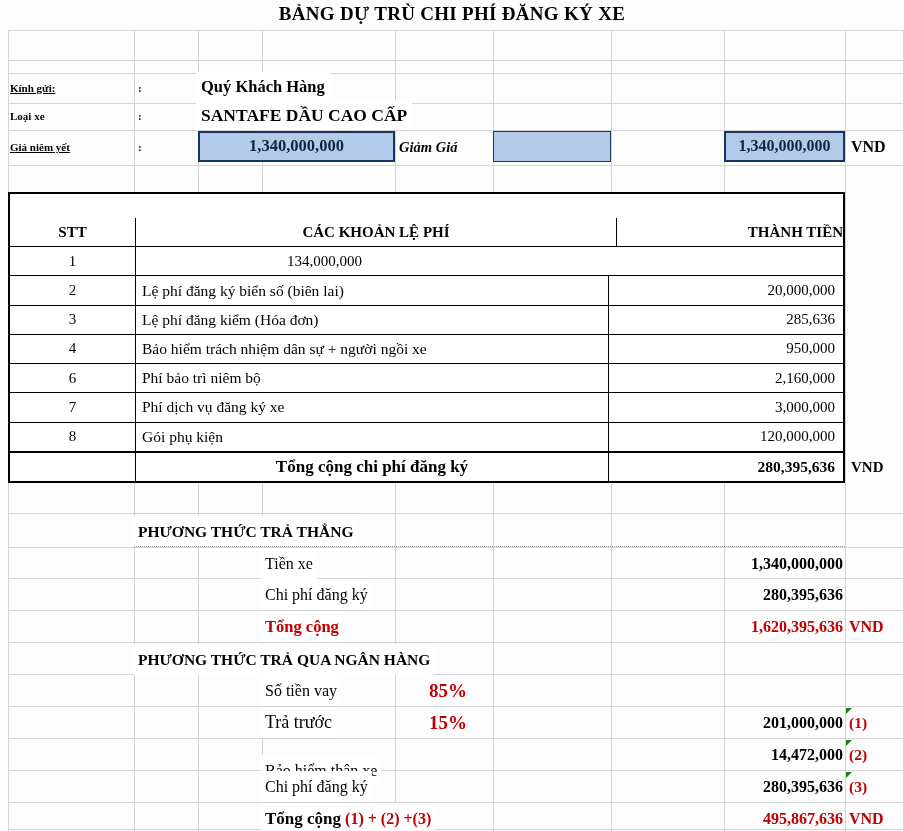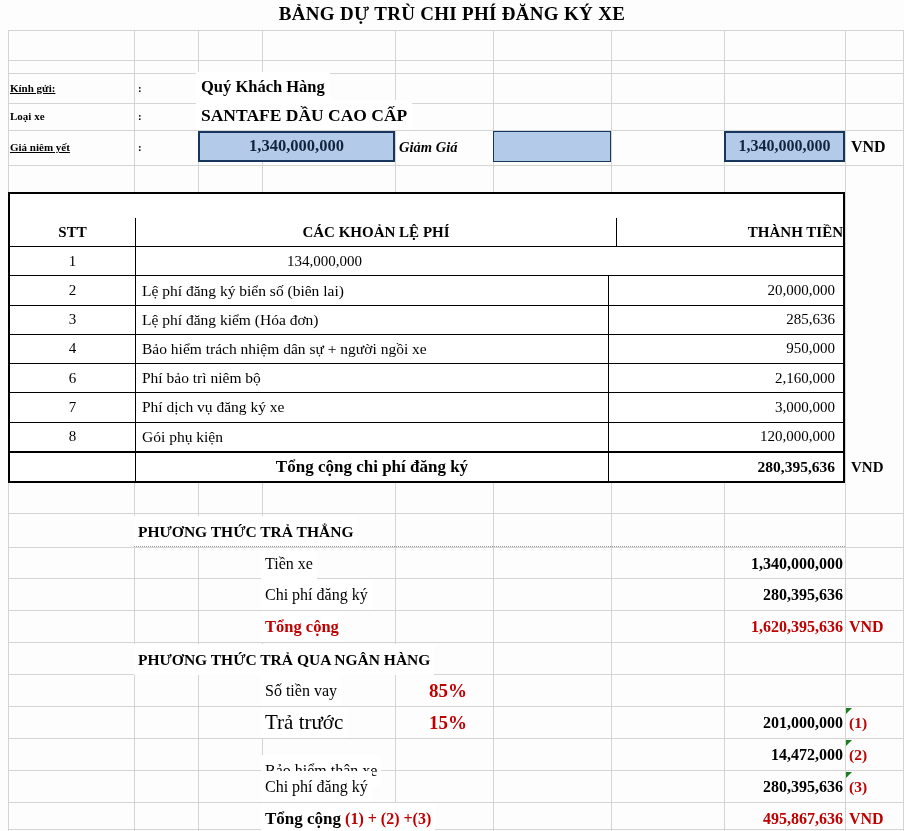--- a/index.html
+++ b/index.html
@@ -159,21 +159,21 @@
 
   <div class="t b red seclabel" style="left:261px; top:611px; line-height:31px; font-size:16.5px;">Tổng cộng</div>
   <div class="val red" style="top:611px;">1,620,395,636</div>
   <div class="t vnd red" style="top:611px; line-height:31px; font-size:16px; left:849px;">VND</div>
 
   <div class="t b seclabel" style="left:134px; top:644px; line-height:31px; font-size:15.5px;">PHƯƠNG THỨC TRẢ QUA NGÂN HÀNG</div>
 
   <div class="t seclabel" style="left:261px; top:675px; line-height:31px; font-size:16px;">Số tiền vay</div>
   <div class="pct red" style="top:675px;">85%</div>
 
-  <div class="t seclabel" style="left:261px; top:707px; line-height:31px; font-size:21px;">Trả trước</div>
+  <div class="t seclabel" style="left:261px; top:707px; line-height:31px; font-size:18px;">Trả trước</div>
   <div class="pct red" style="top:707px;">15%</div>
   <div class="val" style="top:707px;">201,000,000</div>
   <div class="note red" style="top:707px;">(1)</div>
   <div class="tri" style="left:846px; top:708px;"></div>
 
   <div class="t seclabel" style="left:261px; top:739px; line-height:31px; font-size:16px;margin-top:16px;">Bảo hiểm thân xe</div>
   <div class="val" style="top:739px;">14,472,000</div>
   <div class="note red" style="top:739px;">(2)</div>
   <div class="tri" style="left:846px; top:740px;"></div>
 

